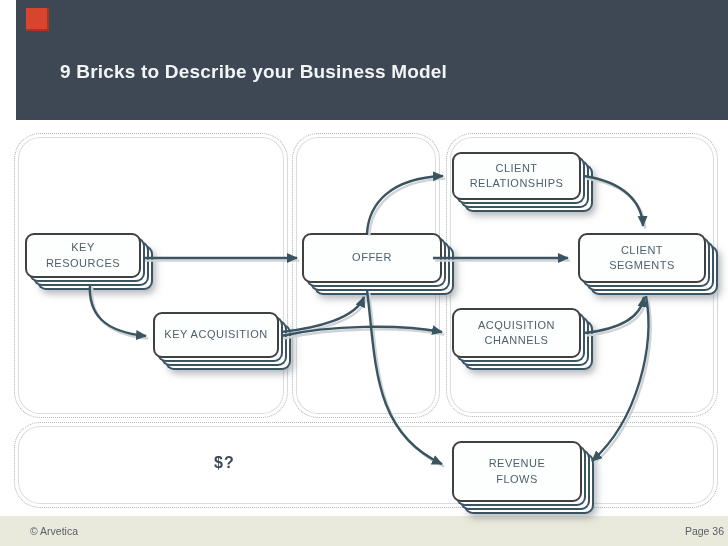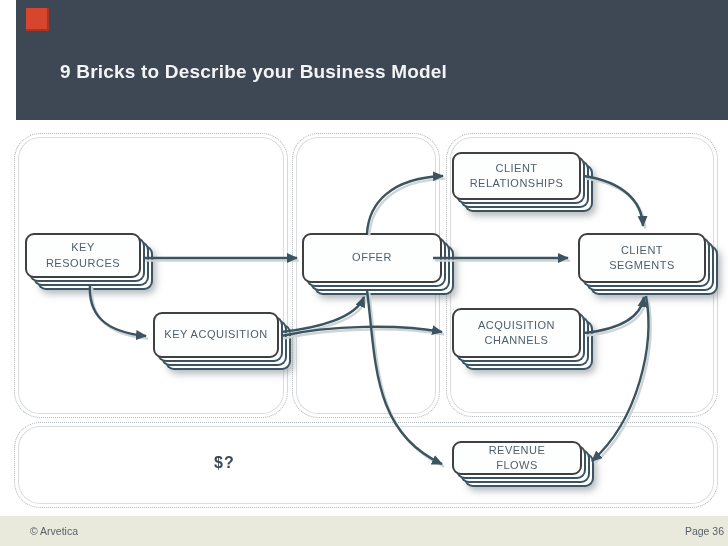--- a/index.html
+++ b/index.html
@@ -25,21 +25,21 @@
            8px 8px 0 0 #3a5461,
            12px 12px 0 -2px #ffffff,
            12px 12px 0 0 #3a5461,
            15px 16px 7px rgba(110,120,128,0.5);}
   #brick-key-resources{left:25px;top:233px;width:116px;height:45px;}
   #brick-key-activities{left:153px;top:312px;width:126px;height:46px;}
   #brick-offer{left:302px;top:233px;width:140px;height:50px;}
   #brick-client-relationships{left:452px;top:152px;width:129px;height:48px;}
   #brick-client-segments{left:578px;top:233px;width:128px;height:50px;}
   #brick-acquisition-channels{left:452px;top:308px;width:129px;height:50px;}
-  #brick-revenue-flows{left:452px;top:441px;width:130px;height:34px;}
+  #brick-revenue-flows{left:452px;top:441px;width:130px;height:61px;}
   .arrows{position:absolute;left:0;top:0;z-index:6;pointer-events:none;}
   .money{position:absolute;left:214px;top:454px;z-index:7;font-size:16px;font-weight:bold;color:#3d4854;letter-spacing:1px;}
   .footer{position:absolute;left:0;top:516px;width:728px;height:30px;background:#e9e9dc;padding-left:27px;}
   .footer-text{position:absolute;top:9px;font-size:10.5px;color:#59626b;}
   .copyright{left:30px;}
   .page-number{right:31px;}
 </style>
 </head>
 <body>
 

